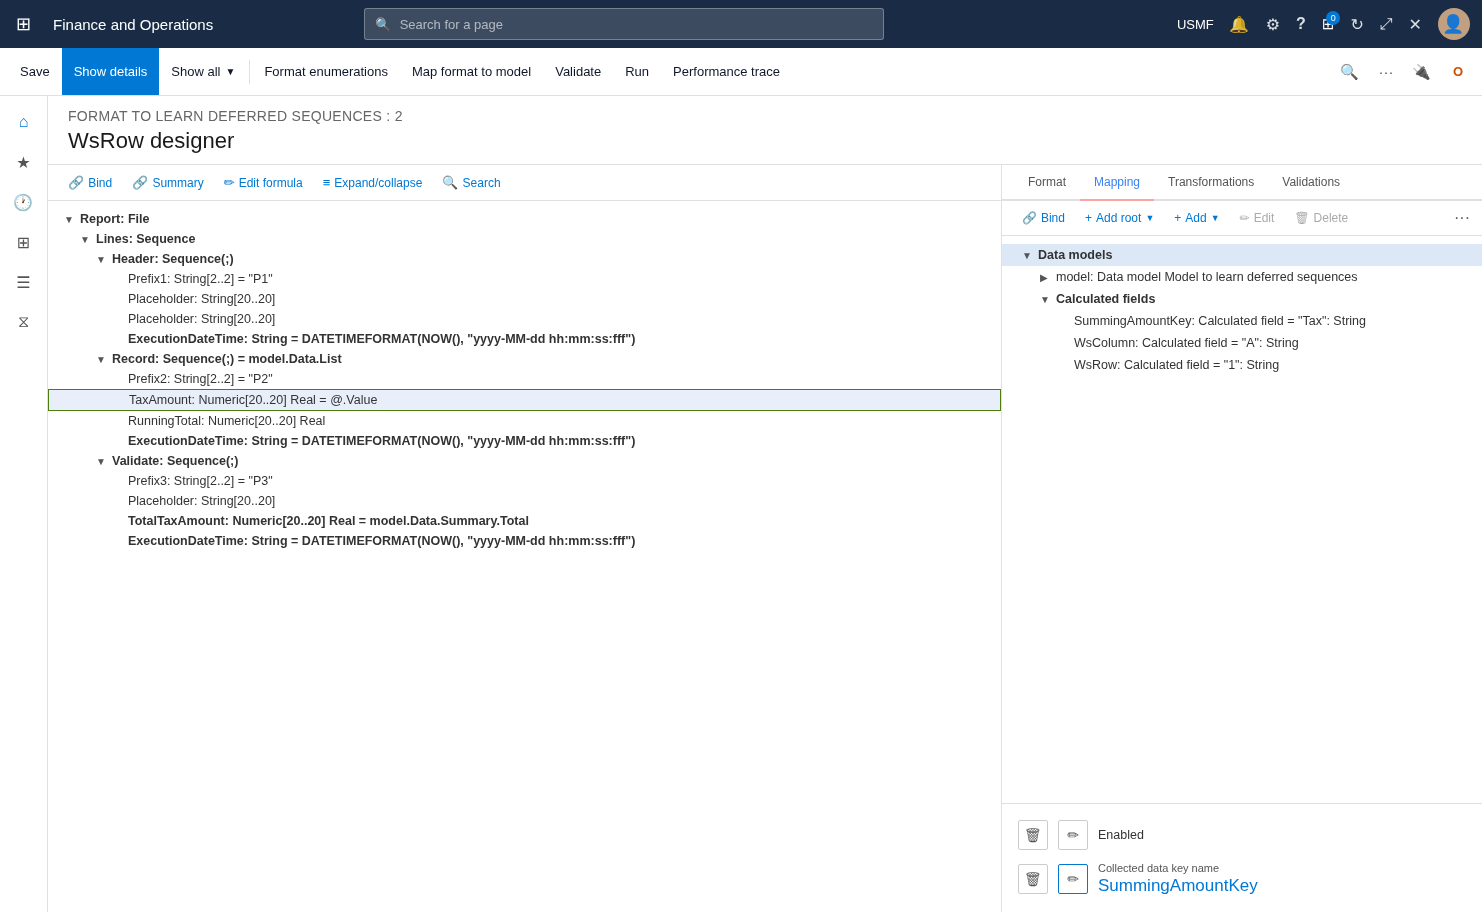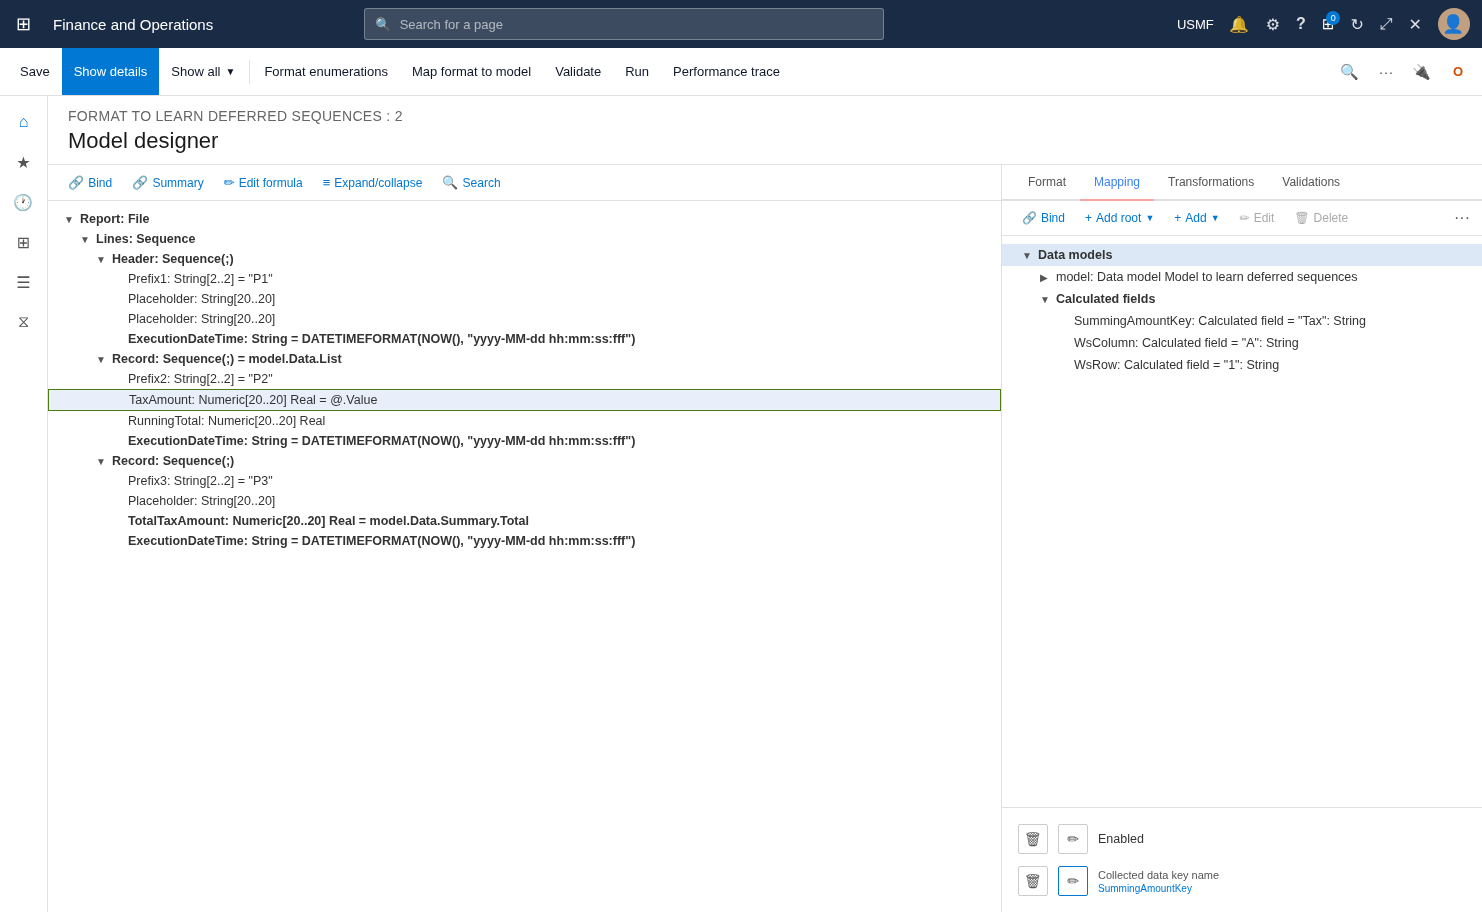--- a/index.html
+++ b/index.html
@@ -273,21 +273,21 @@
     .bottom-action-btn {
       width: 30px; height: 30px;
       border: 1px solid #ccc;
       border-radius: 2px;
       display: flex; align-items: center; justify-content: center;
       cursor: pointer;
       font-size: 14px; color: #555;
       background: #fff;
     }
     .bottom-label { font-size: 12.5px; color: #333; font-weight: 500; }
-    .bottom-value { font-size: 10px; color: #0078d4; font-weight: 500; }
+    .bottom-value { font-size: 17px; color: #0078d4; font-weight: 500; }
 
     
     ::-webkit-scrollbar { width: 6px; height: 6px; }
     ::-webkit-scrollbar-track { background: #f1f1f1; }
     ::-webkit-scrollbar-thumb { background: #ccc; border-radius: 3px; }
   </style>
 </head>
 <body>
 
 <div class="top-nav">
@@ -346,21 +346,21 @@
     <div class="sidebar-icon">🕐</div>
     <div class="sidebar-icon">⊞</div>
     <div class="sidebar-icon">☰</div>
     <div class="sidebar-icon">⧖</div>
   </div>
 
   <div class="content-area">
 
     <div class="page-header">
       <div class="breadcrumb">FORMAT TO LEARN DEFERRED SEQUENCES : 2</div>
-      <div class="page-title">Model designer</div>
+      <div class="page-title">WsRow designer</div>
     </div>
 
     <div class="editor-area">
 
       <div class="left-panel">
         <div class="panel-toolbar">
           <button class="panel-tool-btn">
             <span class="tool-icon">🔗</span>
             <span>Bind</span>
           </button>
@@ -438,21 +438,21 @@
               <span class="node-label">RunningTotal: Numeric[20..20] Real</span>
             </div>
             <div class="tree-node bold">
               <span class="node-indent" style="width: 56px;"></span>
               <span class="node-arrow"></span>
               <span class="node-label">ExecutionDateTime: String = DATETIMEFORMAT(NOW(), "yyyy-MM-dd hh:mm:ss:fff")</span>
             </div>
             <div class="tree-node bold">
               <span class="node-indent" style="width: 40px;"></span>
               <span class="node-arrow">▼</span>
-              <span class="node-label">Record: Sequence(;)</span>
+              <span class="node-label">Validate: Sequence(;)</span>
             </div>
             <div class="tree-node">
               <span class="node-indent" style="width: 56px;"></span>
               <span class="node-arrow"></span>
               <span class="node-label">Prefix3: String[2..2] = "P3"</span>
             </div>
             <div class="tree-node">
               <span class="node-indent" style="width: 56px;"></span>
               <span class="node-arrow"></span>
               <span class="node-label">Placeholder: String[20..20]</span>

